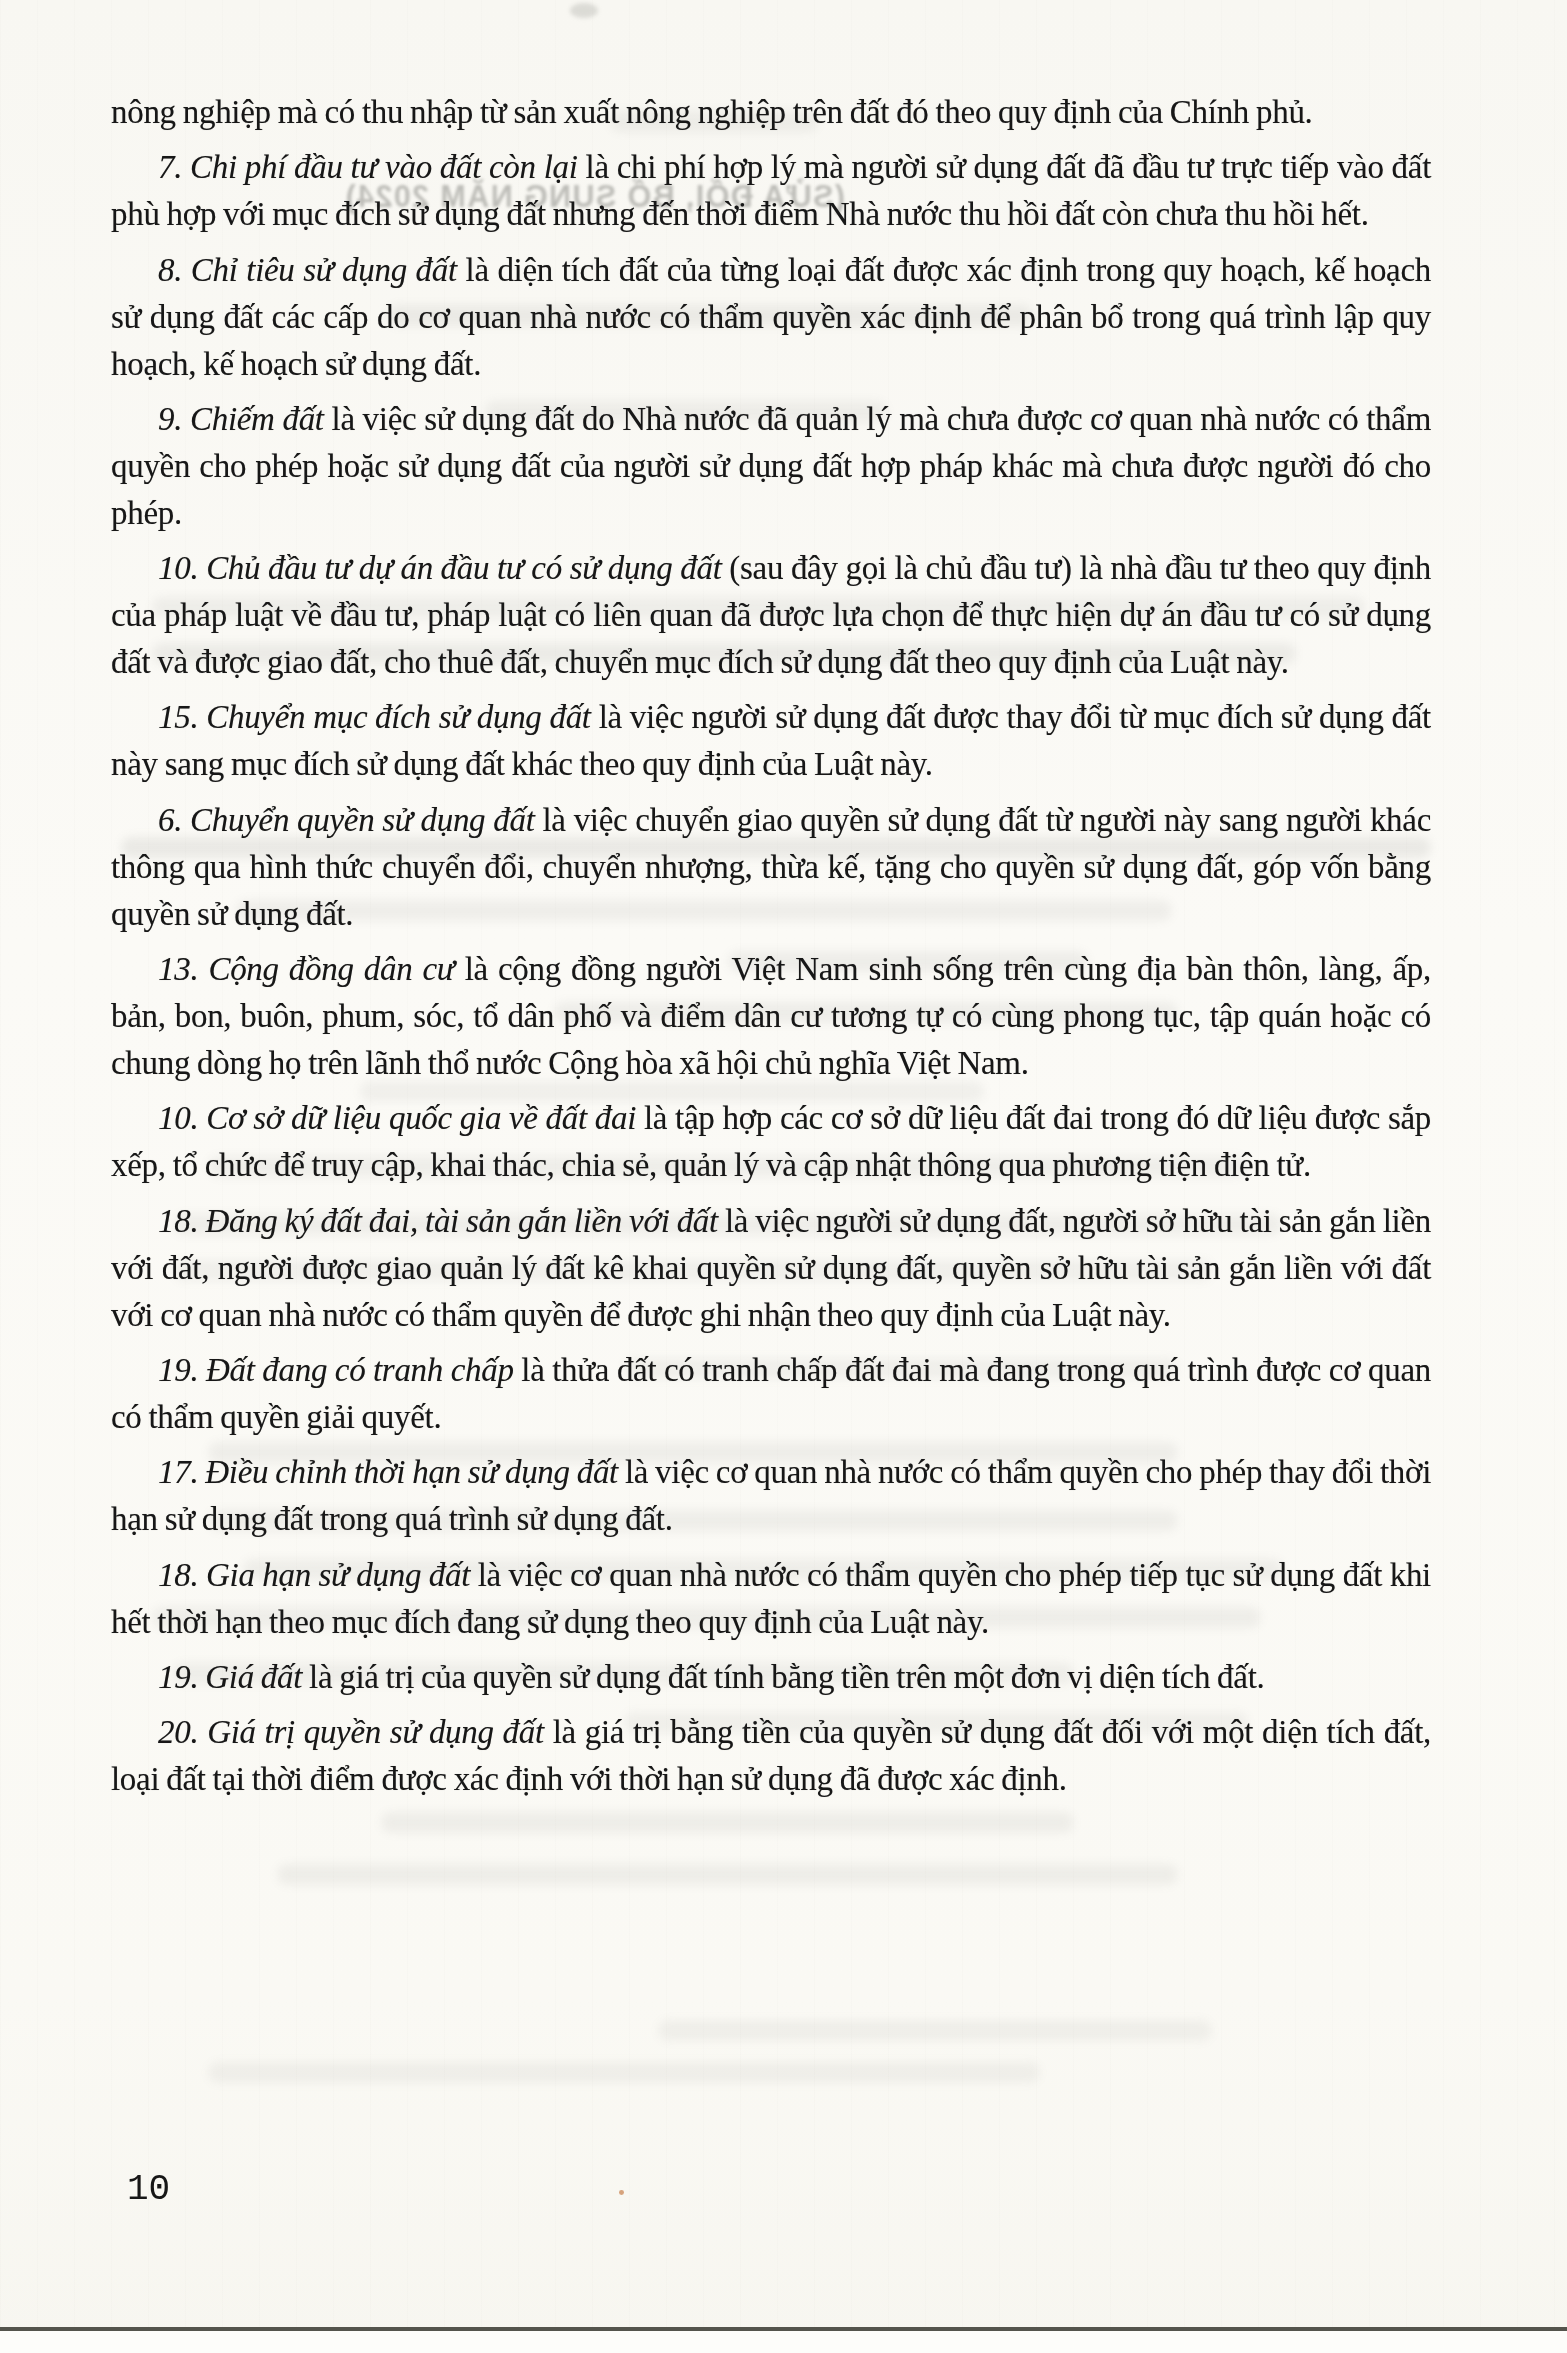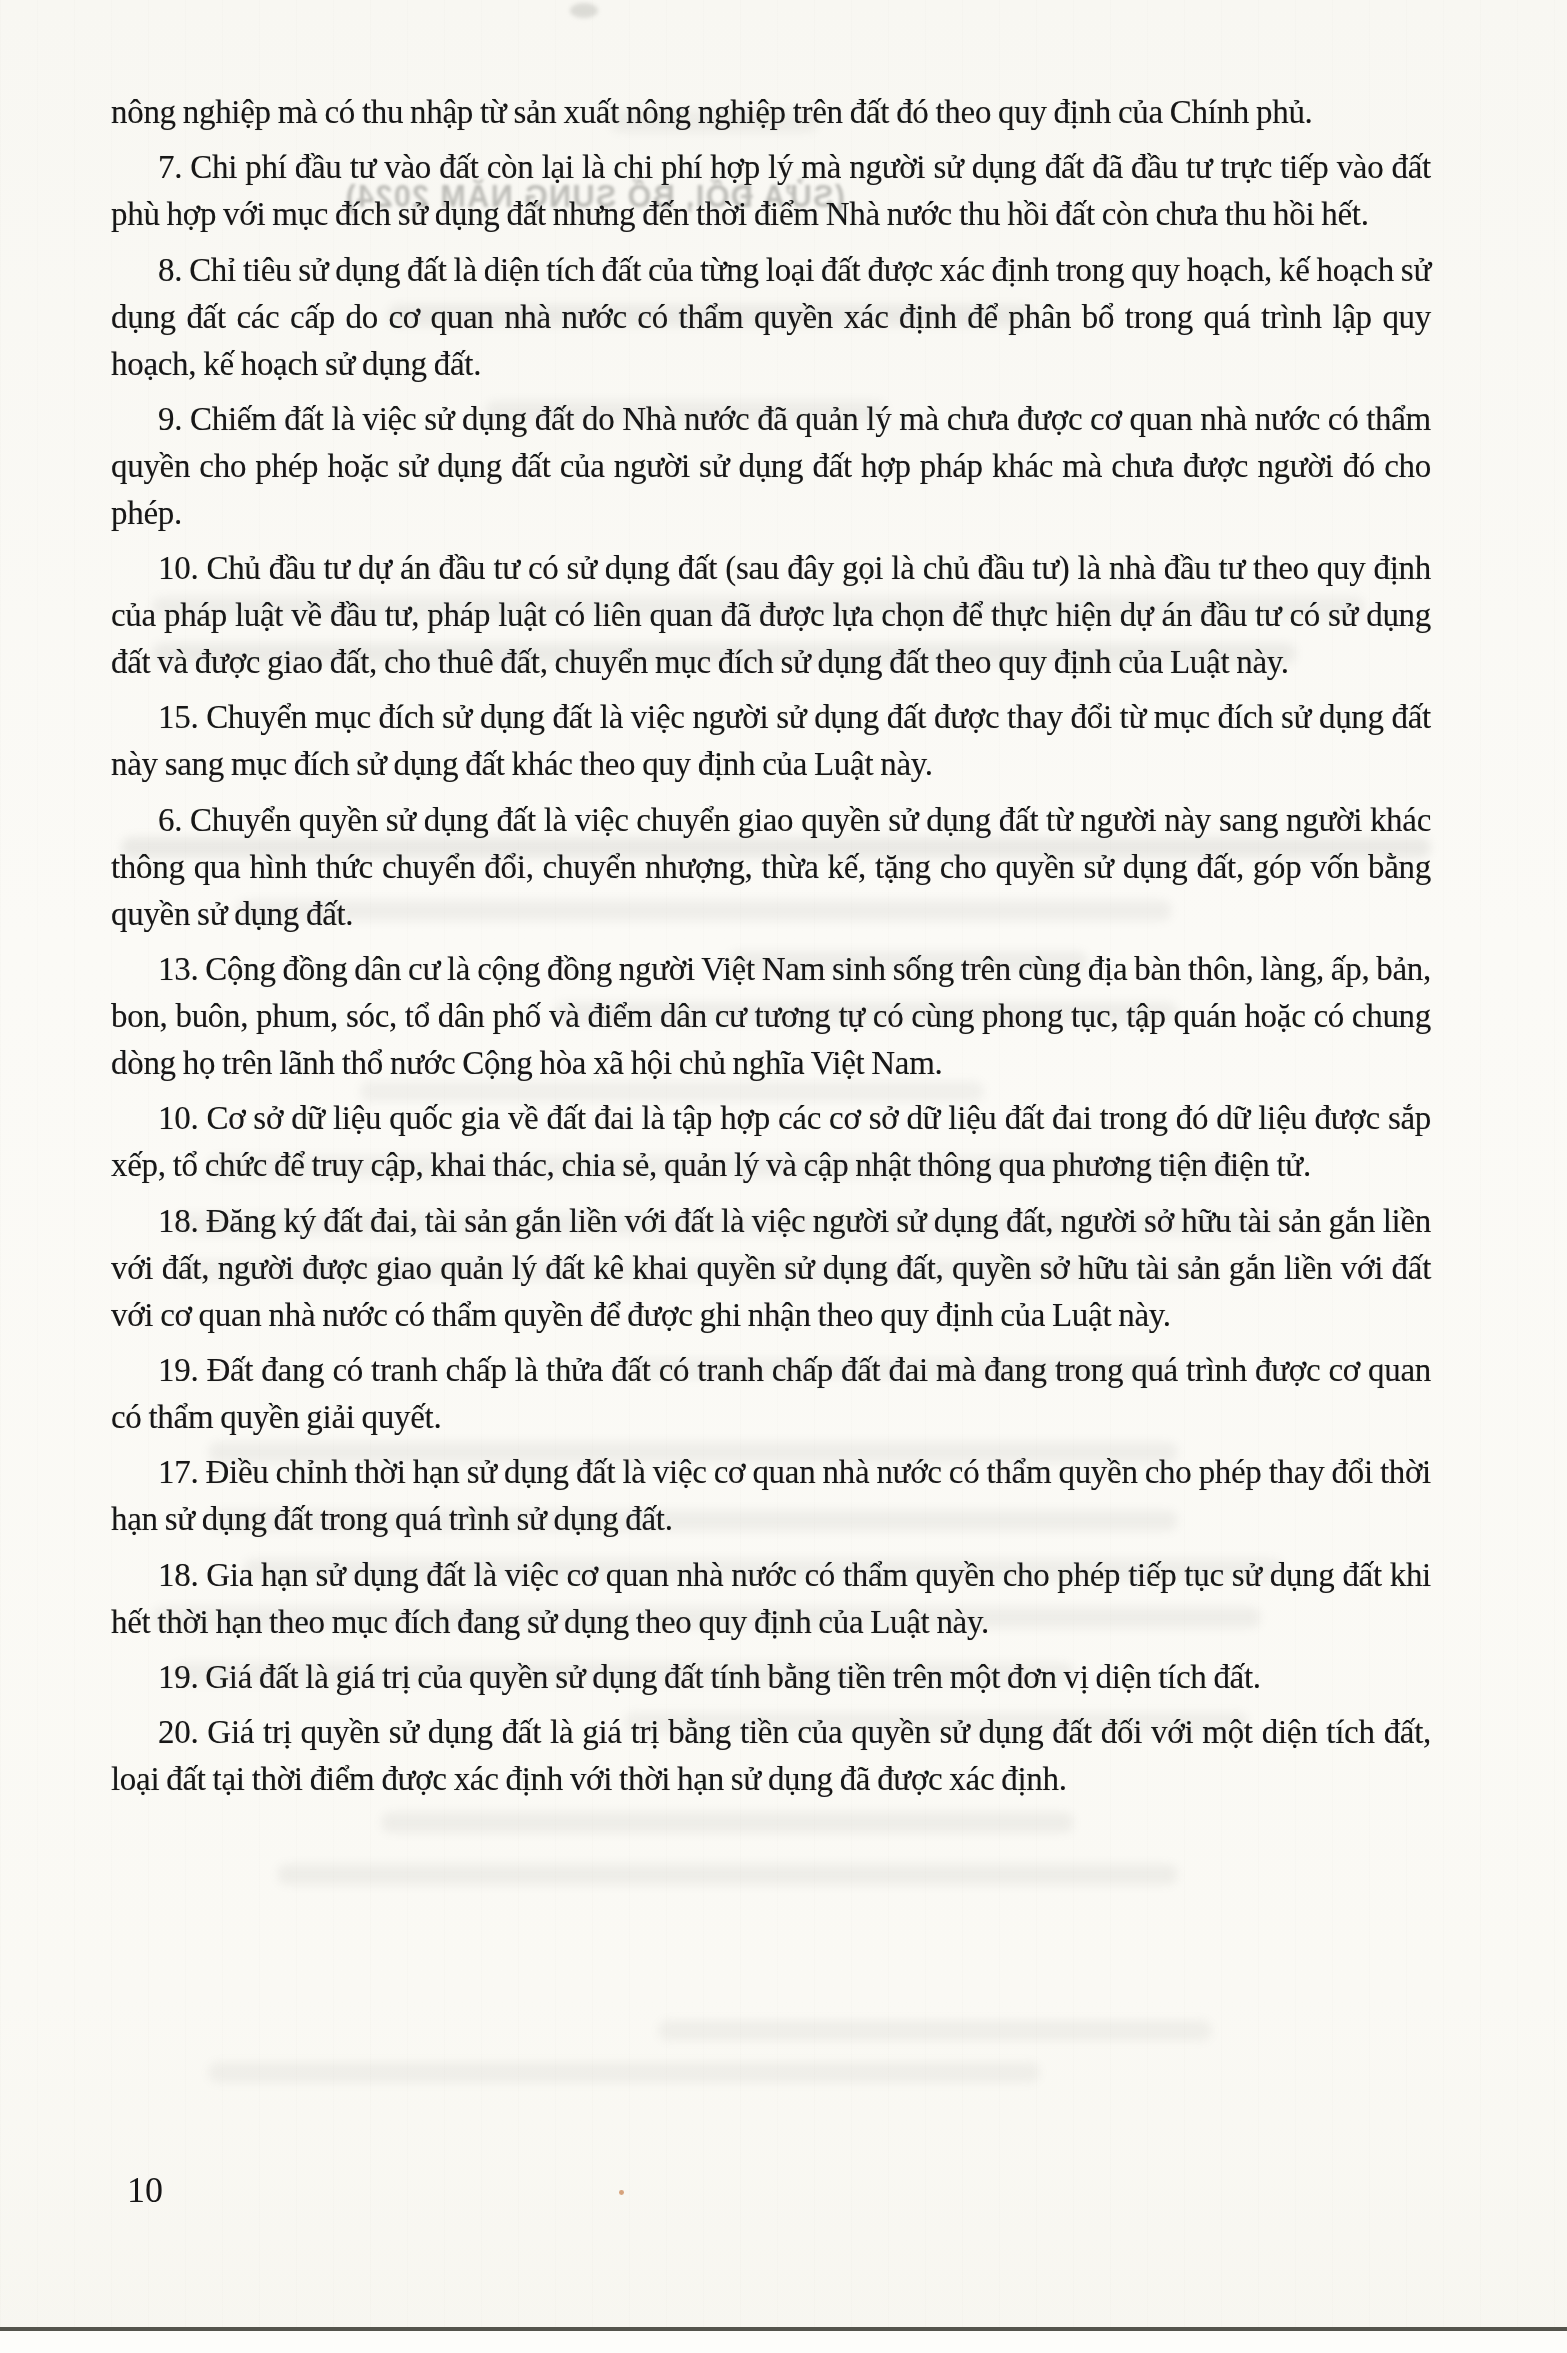--- a/index.html
+++ b/index.html
@@ -12,34 +12,34 @@
     color:#171717;
   }
   .content { position:absolute; left:111px; top:89px; width:1320px; }
   p.def {
     margin:8.3px 0 0 0; text-indent:47px;
     font-size:33px; line-height:47px; text-align:justify;
     letter-spacing:-0.3px; word-spacing:-1px;
     text-shadow:0 0 0.7px rgba(20,20,20,0.35);
   }
   p.intro { margin:0; text-indent:0; }
-  .term { }
+  .term { font-style:italic; }
   .bleed-heading {
     position:absolute; left:388px; top:179px; width:457px;
     transform:scaleX(-1); text-align:center; white-space:nowrap;
     font-family:"Liberation Sans","DejaVu Sans",sans-serif;
     font-weight:700; font-size:30.5px; letter-spacing:1.4px;
     color:#8d8d88; opacity:0.55; filter:blur(1.4px);
   }
   .smudge {
     position:absolute; height:21px; background:#8a8a85;
     border-radius:10.4px; filter:blur(4.9px);
   }
   .speck { position:absolute; border-radius:50%; }
-  .pageno { position:absolute; left:127px; top:2169px; font-size:36px; line-height:42px; }
+  .pageno { position:absolute; left:127px; top:2169px; font-size:36px; line-height:42px;font-family:Liberation Mono, monospace; }
   .scan-edge { position:absolute; left:0; top:2327px; width:1567px; height:4.2px; background:#54544c; }
   .scan-below { position:absolute; left:0; top:2331px; width:1567px; height:23px; background:#fdfdfa; }
 </style>
 </head>
 <body>
 
 <div class="page">
 
   <div class="bleed-heading">(SỬA ĐỔI, BỔ SUNG NĂM 2024)</div>
 

